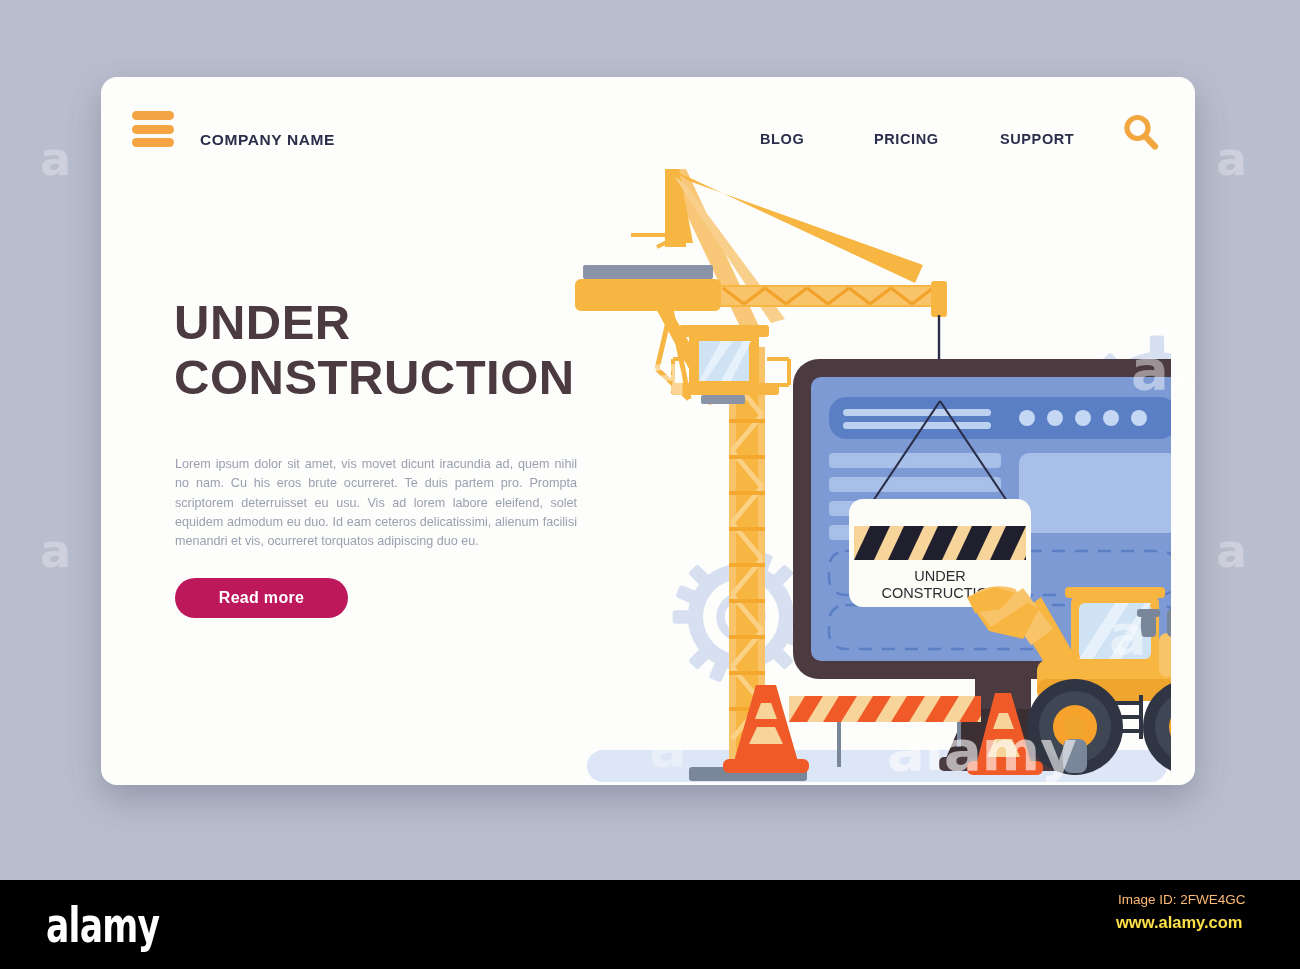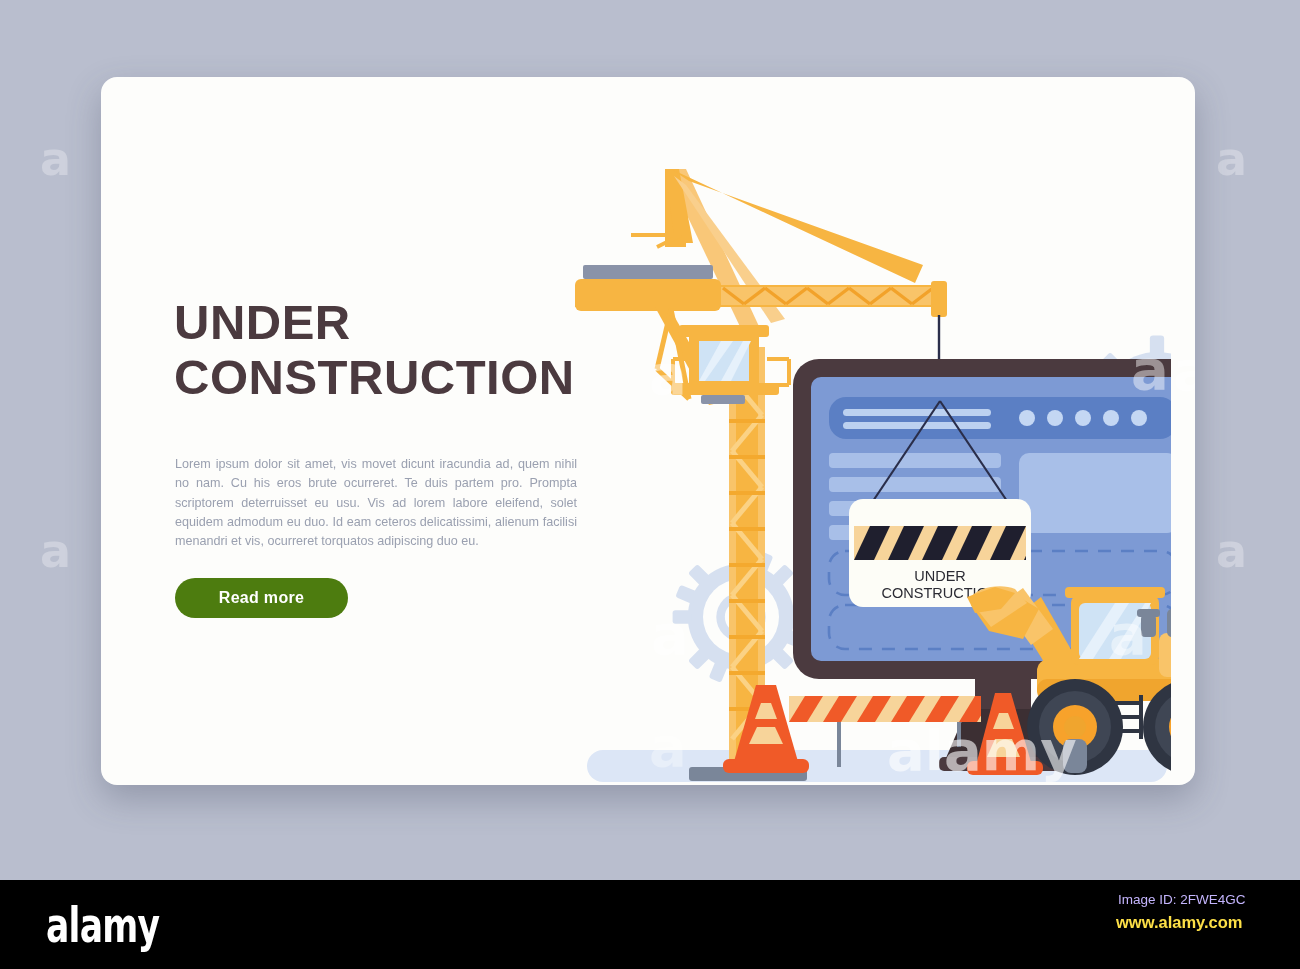--- a/index.html
+++ b/index.html
@@ -133,21 +133,21 @@
   }
 
   #read-more {
     position: absolute;
     left: 74px;
     top: 501px;
     width: 173px;
     height: 40px;
     border: none;
     border-radius: 20px;
-    background: #4d7c0f;
+    background: #be185d;
     color: #ffffff;
     font-family: "Liberation Sans", sans-serif;
     font-size: 16px;
     font-weight: 700;
     letter-spacing: 0.3px;
     cursor: pointer;
   }
 
   
   #illo {
@@ -189,21 +189,21 @@
     color: #ffffff;
     letter-spacing: -1px;
     transform: scaleX(0.72);
     transform-origin: left top;
   }
   #footer-imageid {
     position: absolute;
     left: 1118px;
     top: 12px;
     font-size: 13.5px;
-    color: #c4b5fd;
+    color: #fdba74;
     white-space: nowrap;
   }
   #footer-url {
     position: absolute;
     left: 1116px;
     top: 33px;
     font-size: 16.5px;
     font-weight: 700;
     color: #fde047;
     white-space: nowrap;
@@ -235,20 +235,41 @@
       <span class="wm-a" style="left: 1066px; top: 724px;">a</span>
       <span class="wm-a" style="left: 40px; top: 920px;">a</span>
       <span class="wm-a" style="left: 334px; top: 920px;">a</span>
       <span class="wm-a" style="left: 628px; top: 920px;">a</span>
       <span class="wm-a" style="left: 922px; top: 920px;">a</span>
       <span class="wm-a" style="left: 1216px; top: 920px;">a</span>
     </div>
 
   <div id="card">
 
+    <div id="topnav">
+
+      <div id="hamburger">
+        <span></span>
+        <span></span>
+        <span></span>
+      </div>
+
+      <div id="brand">COMPANY NAME</div>
+
+      <div class="navlink" id="nav-blog">BLOG</div>
+      <div class="navlink" id="nav-pricing">PRICING</div>
+      <div class="navlink" id="nav-support">SUPPORT</div>
+
+      <div id="search-btn">
+        <svg viewBox="0 0 44 44" width="44" height="44">
+          <circle cx="18.5" cy="17" r="10.5" fill="none" stroke="#f2a63f" stroke-width="5.2"></circle>
+          <line x1="26.5" y1="25.5" x2="36" y2="35.5" stroke="#f2a63f" stroke-width="6.2" stroke-linecap="round"></line>
+        </svg>
+      </div>
+    </div>
 
     <div id="hero-title">
       <span class="ln">UNDER</span>
       <span class="ln">CONSTRUCTION</span>
     </div>
 
     <p id="hero-body">Lorem ipsum dolor sit amet, vis movet dicunt iracundia ad, quem nihil no nam. Cu his eros brute ocurreret. Te duis partem pro. Prompta scriptorem deterruisset eu usu. Vis ad lorem labore eleifend, solet equidem admodum eu duo. Id eam ceteros delicatissimi, alienum facilisi menandri et vis, ocurreret torquatos adipiscing duo eu.</p>
 
     <button id="read-more">Read more</button>
 

